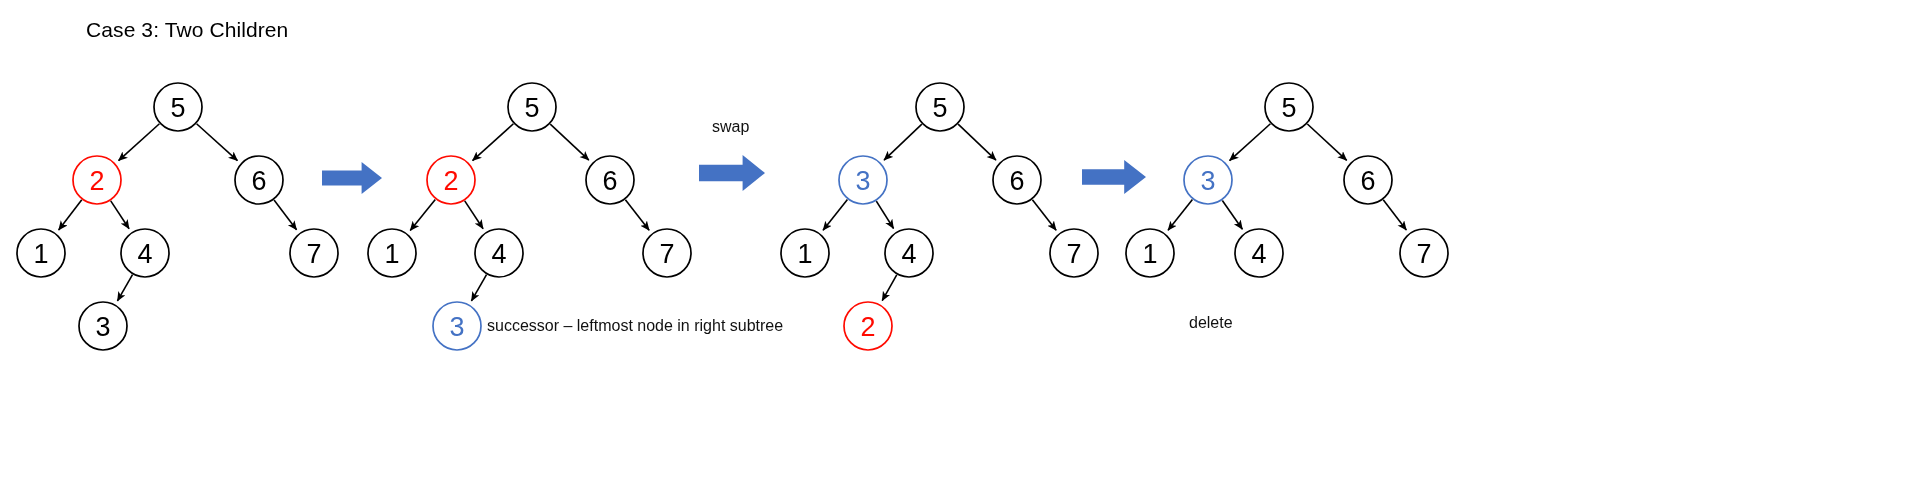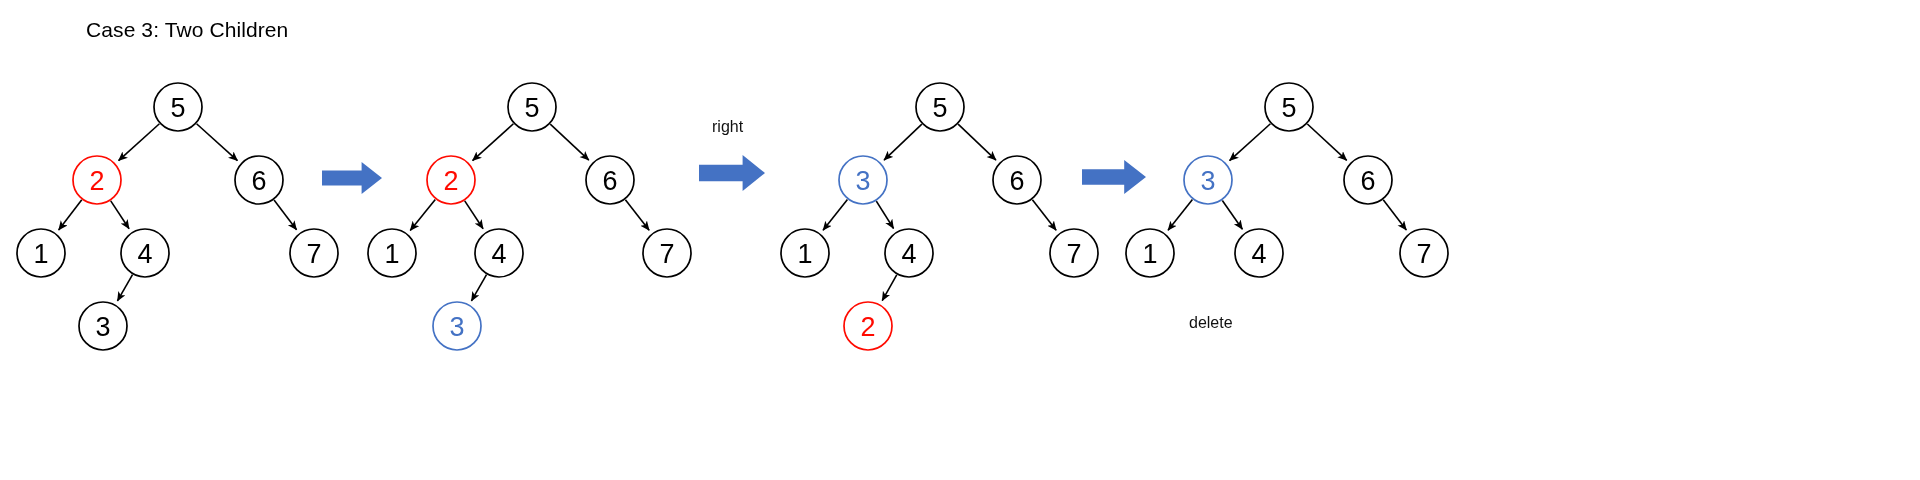--- a/index.html
+++ b/index.html
@@ -220,16 +220,17 @@
           <text x="1424" y="254" class="node-label">7</text>
         </g>
       </g>
     <g id="arrows-group">
         <polygon points="322.0,170.6 361.6,170.6 361.6,162.0 382.0,178.0 361.6,194.0 361.6,185.4 322.0,185.4" class="arrow-block"></polygon>
         <polygon points="699.0,164.7 742.6,164.7 742.6,155.0 765.0,173.0 742.6,191.0 742.6,181.3 699.0,181.3" class="arrow-block"></polygon>
         <polygon points="1082.0,169.2 1124.2,169.2 1124.2,160.0 1146.0,177.0 1124.2,194.0 1124.2,184.8 1082.0,184.8" class="arrow-block"></polygon>
       </g>
   </svg>
 
-  <div class="caption swap">right</div>
+  <div class="caption successor">successor – leftmost node in right subtree</div>
+  <div class="caption swap">swap</div>
   <div class="caption delete">delete</div>
 
 </div>
 
 </body></html>

